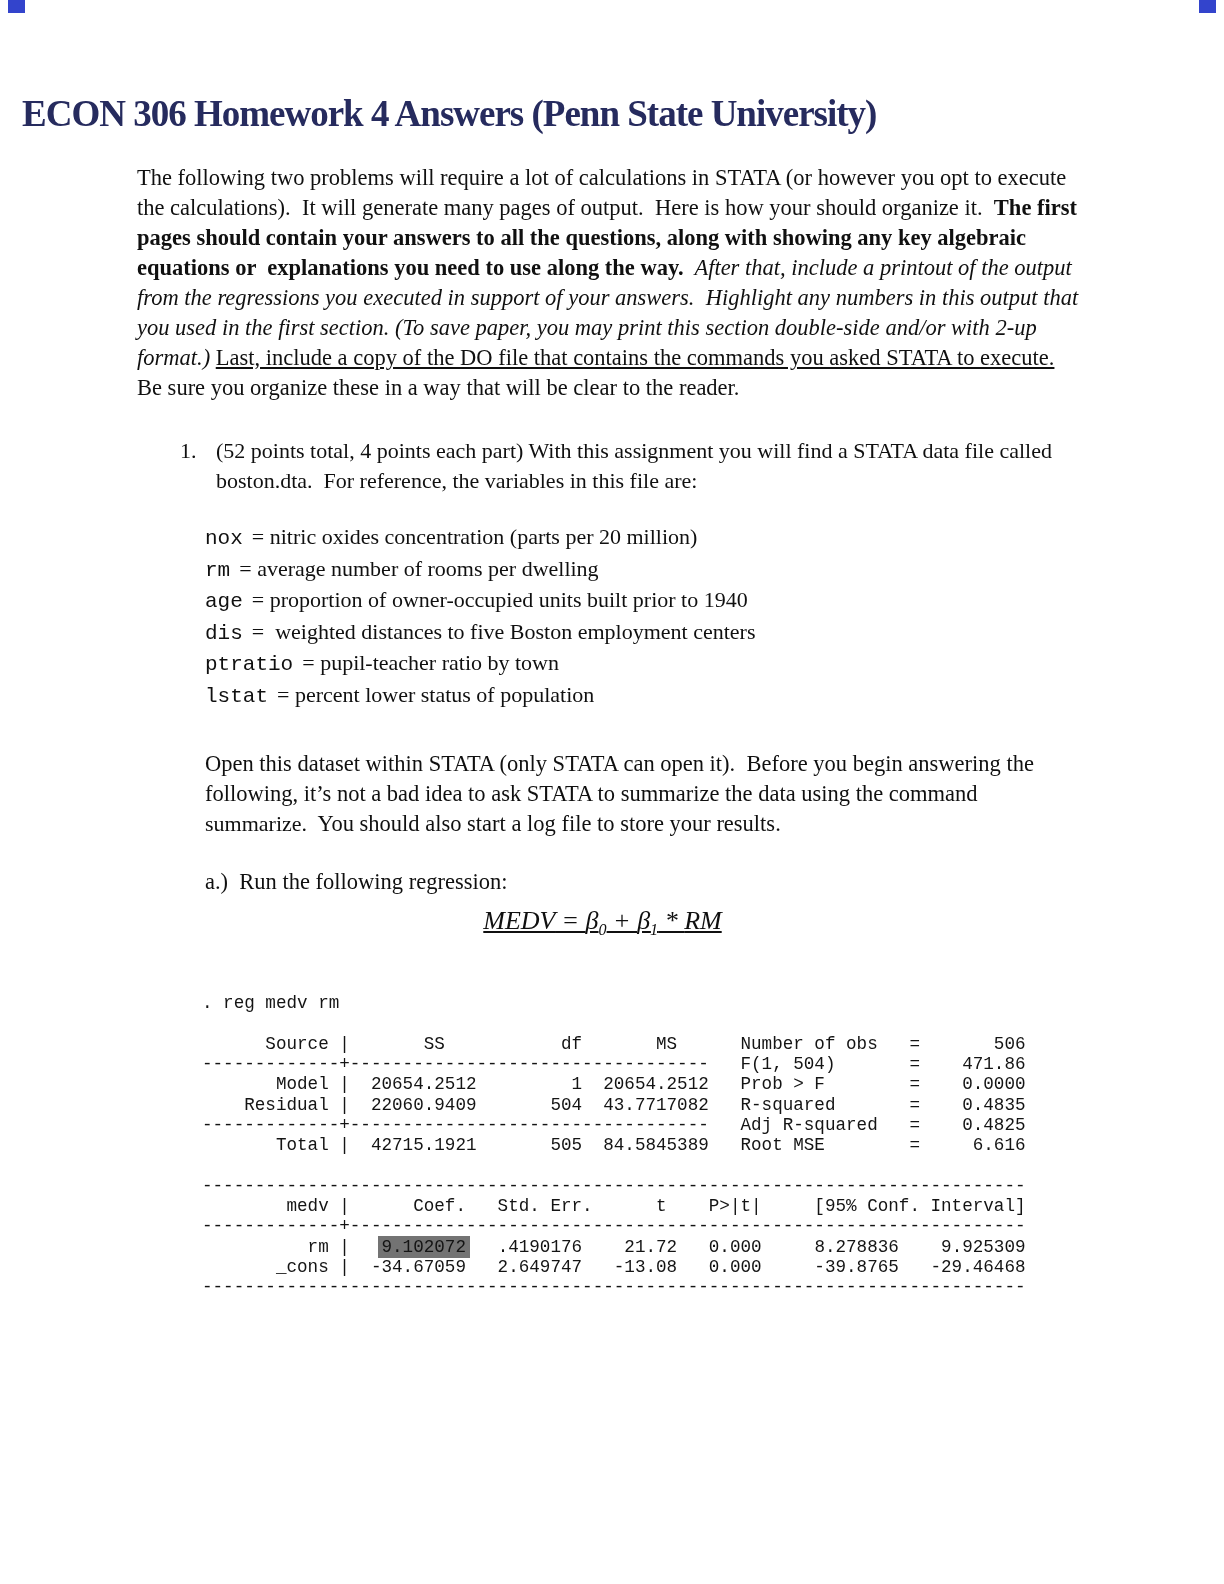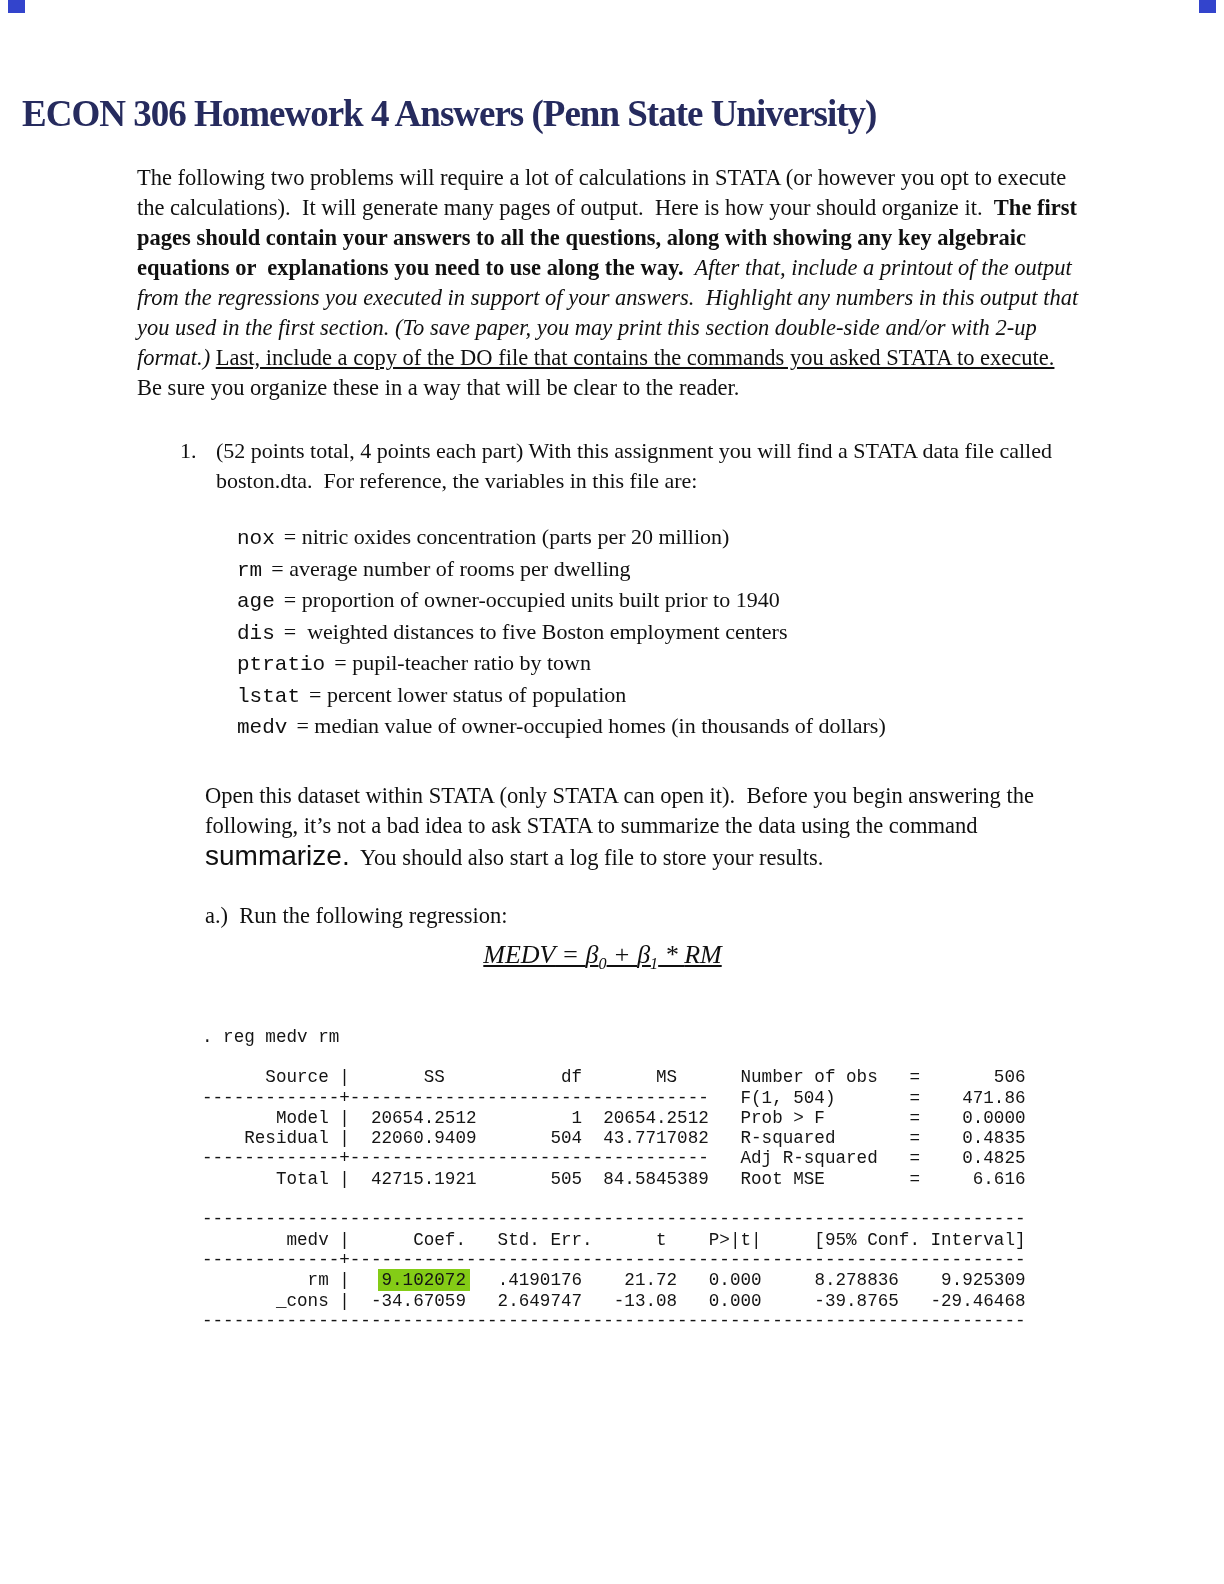--- a/index.html
+++ b/index.html
@@ -19,33 +19,33 @@
   }
   .rich{white-space:pre-wrap;}
   .intro{margin:27px 0 0 137px;width:950px;font-size:22.5px;line-height:30px;}
 
   .q1{margin:33px 0 0 180px;display:flex;font-size:22px;line-height:30px;}
   .q1-num{flex:none;width:36px;}
   .q1-body{width:872px;}
 
   .vars{margin:26px 0 0 205px;font-size:22px;}
   .var-row{line-height:29.5px;white-space:pre-wrap;}
-  .var-name{font-family:"Liberation Mono",monospace;font-size:21px;margin-right:9px;margin-left:32px;}
+  .var-name{font-family:"Liberation Mono",monospace;font-size:21px;margin-right:9px;}
 
   .open-para{margin:38px 0 0 205px;width:868px;font-size:22.5px;line-height:30px;}
 
   .part-a{margin:28px 0 0 205px;font-size:22.5px;line-height:30px;white-space:pre-wrap;}
   .equation-wrap{width:1087px;text-align:center;padding-left:118px;box-sizing:border-box;
     font-size:26px;line-height:32px;margin-top:8px;text-decoration:underline;}
 
   .seg-normal{}
   .seg-bold{font-weight:bold;}
   .seg-italic{font-style:italic;}
   .seg-underline{text-decoration:underline;margin-top:8px;}
-  .seg-mono{font-family:Liberation Sans, sans-serif;font-size:28px;}
+  .seg-mono{font-family:Liberation Serif, serif;font-size:22px;}
   .seg-isub{font-style:italic;vertical-align:sub;font-size:0.62em;}
 
   .stata{
     margin:47px 0 0 202px;
     font-family:"Liberation Mono",monospace;
     font-size:17.6px;line-height:20.3px;
     white-space:pre;color:#141414;
   }
   .hl{padding:1px 4px;margin:0 -4px;}
 </style>
@@ -64,21 +64,20 @@
   <div class="q1-body rich"><span class="seg-normal">(52 points total, 4 points each part) With this assignment you will find a STATA data file called boston.dta.  For reference, the variables in this file are:</span></div>
 </div>
 
 <div class="vars">
     <div class="var-row"><span class="var-name">nox</span><span>= nitric oxides concentration (parts per 20 million)</span></div>
     <div class="var-row"><span class="var-name">rm</span><span>= average number of rooms per dwelling</span></div>
     <div class="var-row"><span class="var-name">age</span><span>= proportion of owner-occupied units built prior to 1940</span></div>
     <div class="var-row"><span class="var-name">dis</span><span>=  weighted distances to five Boston employment centers</span></div>
     <div class="var-row"><span class="var-name">ptratio</span><span>= pupil-teacher ratio by town</span></div>
     <div class="var-row"><span class="var-name">lstat</span><span>= percent lower status of population</span></div>
-    <div class="var-row"><span class="var-name">medv</span><span>= median value of owner-occupied homes (in thousands of dollars)</span></div>
   </div>
 
 <p class="open-para rich"><span class="seg-normal">Open this dataset within STATA (only STATA can open it).  Before you begin answering the following, it’s not a bad idea to ask STATA to summarize the data using the command </span><span class="seg-mono">summarize.</span><span class="seg-normal">  You should also start a log file to store your results.</span></p>
 
 <div class="part-a">a.)  Run the following regression:</div>
 
 <div class="equation-wrap">
   <span class="rich"><span class="seg-italic">MEDV</span><span class="seg-italic"> = </span><span class="seg-italic">β</span><span class="seg-isub">0</span><span class="seg-italic"> + </span><span class="seg-italic">β</span><span class="seg-isub">1</span><span class="seg-italic"> * </span><span class="seg-italic">RM</span></span>
 </div>
 
@@ -87,15 +86,15 @@
       Source |       SS           df       MS      Number of obs   =       506
 -------------+----------------------------------   F(1, 504)       =    471.86
        Model |  20654.2512         1  20654.2512   Prob &gt; F        =    0.0000
     Residual |  22060.9409       504  43.7717082   R-squared       =    0.4835
 -------------+----------------------------------   Adj R-squared   =    0.4825
        Total |  42715.1921       505  84.5845389   Root MSE        =     6.616
 
 ------------------------------------------------------------------------------
         medv |      Coef.   Std. Err.      t    P&gt;|t|     [95% Conf. Interval]
 -------------+----------------------------------------------------------------
-          rm |   <span class="hl" style="background: #84cc16;">9.102072</span>   .4190176    21.72   0.000     8.278836    9.925309
+          rm |   <span class="hl" style="background: #737373;">9.102072</span>   .4190176    21.72   0.000     8.278836    9.925309
        _cons |  -34.67059   2.649747   -13.08   0.000     -39.8765   -29.46468
 ------------------------------------------------------------------------------</pre>
 
 </body></html>

